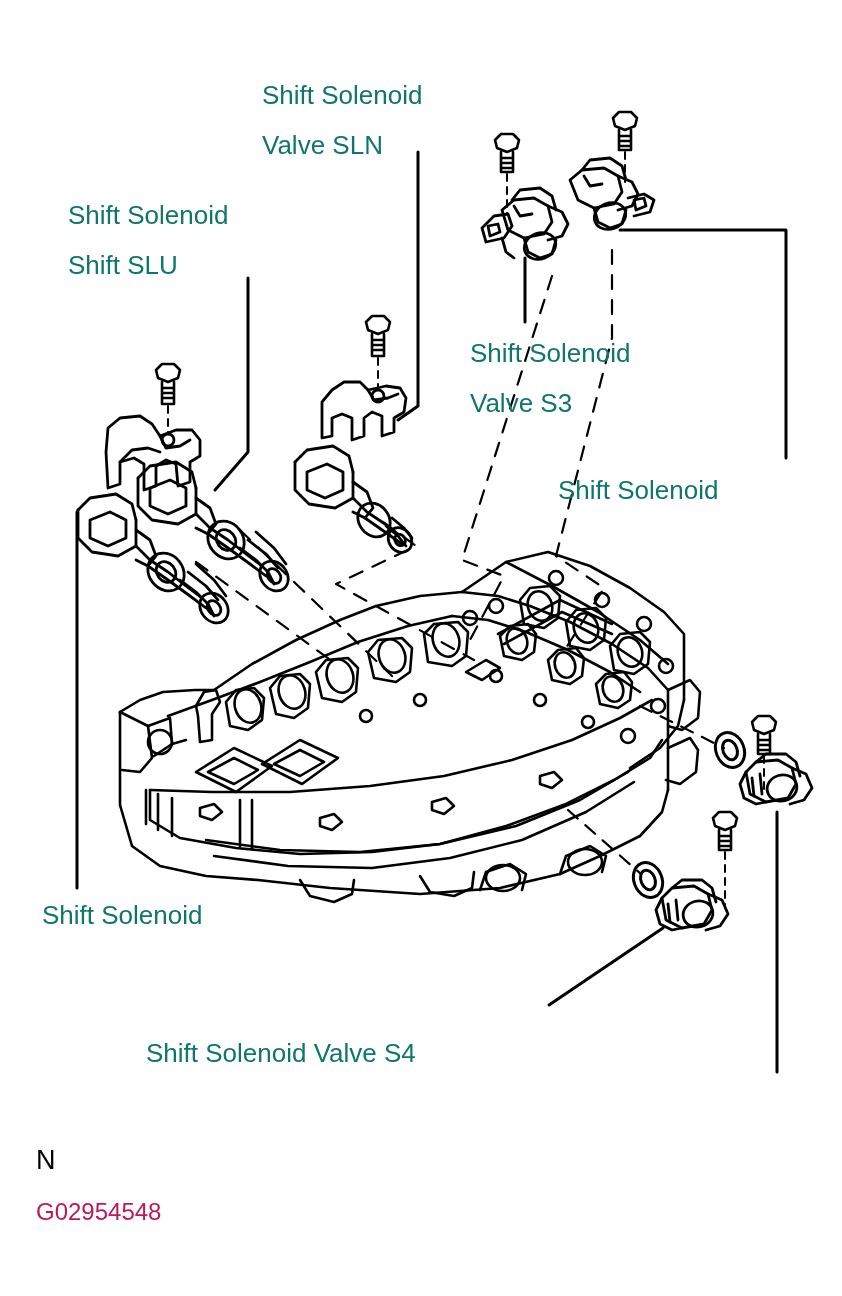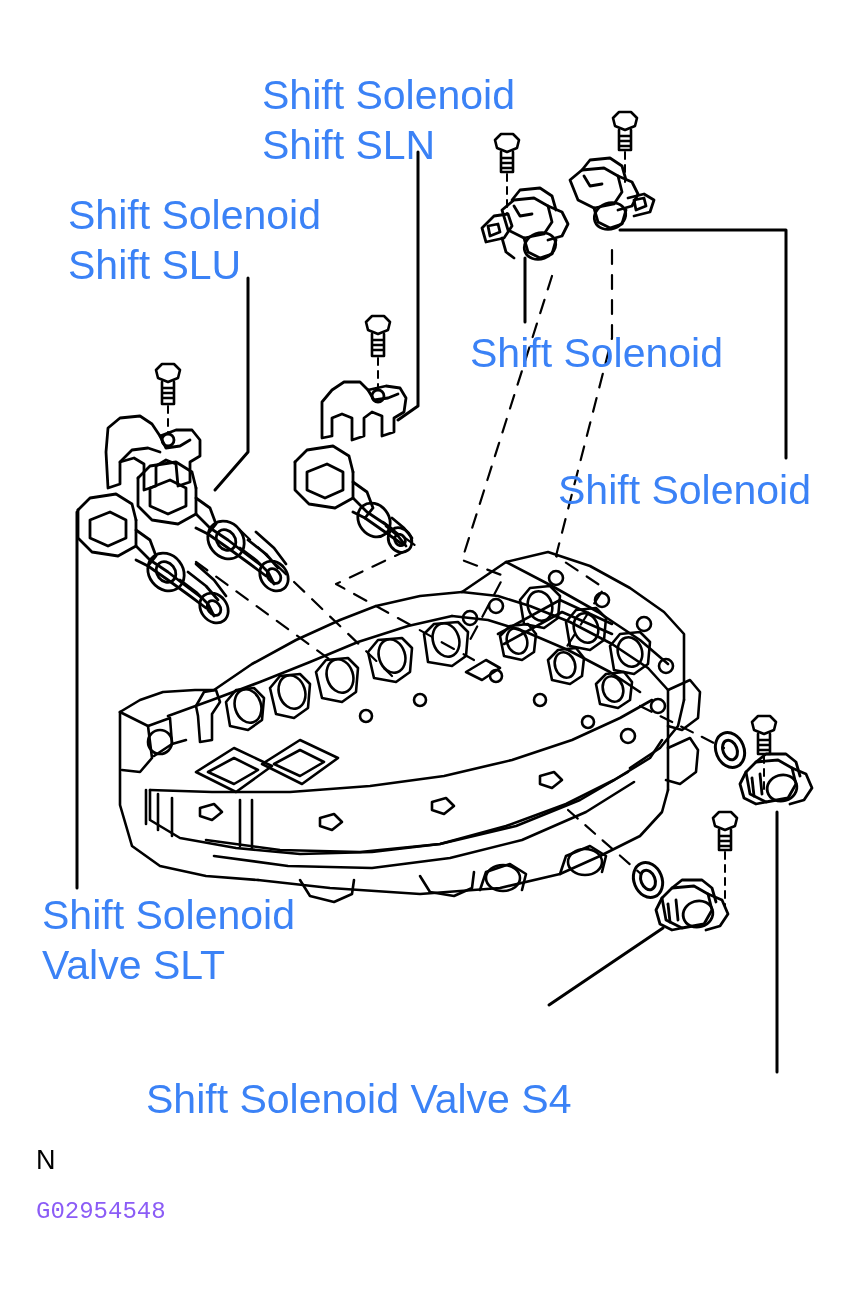--- a/index.html
+++ b/index.html
@@ -27,50 +27,50 @@
     position: absolute;
     left: 0;
     top: 0;
     width: 842px;
     height: 1296px;
     display: block;
   }
   .callout-label {
     position: absolute;
     font-family: "Liberation Sans", sans-serif;
-    font-size: 41px;
+    font-size: 26px;
     line-height: 50px;
-    color: #3b82f6;
+    color: #0f766e;
     white-space: nowrap;
     letter-spacing: 0px;
   }
   .callout-label .lbl-line {
     display: block;
   }
   .figure-code {
     position: absolute;
-    font-family: Liberation Mono, monospace;
+    font-family: Liberation Sans, sans-serif;
     font-size: 24px;
-    color: #8b5cf6;
+    color: #be185d;
     white-space: nowrap;
   }
   .orient-mark {
     position: absolute;
     font-family: "Liberation Sans", sans-serif;
     font-size: 27px;
     color: #000000;
     white-space: nowrap;
   }
   
   #label-sln { left: 262px; top: 70px; }
   #label-slu { left: 68px; top: 190px; }
   #label-s3  { left: 470px; top: 328px; }
   #label-s1  { left: 558px; top: 465px; }
   #label-slt { left: 42px; top: 890px; }
-  #label-s4  { left: 146px; top: 1074px; }
+  #label-s4  { left: 146px; top: 1028px; }
   #label-s2  { left: 356px; top: 1088px; }
   #orient-n  { left: 36px; top: 1145px; }
   #fig-code  { left: 36px; top: 1198px; }
 </style>
 </head>
 <body>
 
 <div id="diagram-root">
 
   <svg id="diagram-canvas" viewBox="0 0 842 1296" xmlns="http://www.w3.org/2000/svg">
@@ -389,39 +389,39 @@
       </g>
       <g stroke-width="2" stroke-dasharray="7 6">
         <path d="M725,852 L725,906"></path>
       </g>
 
     </g>
   </svg>
 
   <div class="callout-label" id="label-sln">
     <span class="lbl-line">Shift Solenoid</span>
-    <span class="lbl-line">Shift SLN</span>
+    <span class="lbl-line">Valve SLN</span>
   </div>
 
   <div class="callout-label" id="label-slu">
     <span class="lbl-line">Shift Solenoid</span>
     <span class="lbl-line">Shift SLU</span>
   </div>
 
   <div class="callout-label" id="label-s3">
     <span class="lbl-line">Shift Solenoid</span>
+    <span class="lbl-line">Valve S3</span>
   </div>
 
   <div class="callout-label" id="label-s1">
     <span class="lbl-line">Shift Solenoid</span>
   </div>
 
   <div class="callout-label" id="label-slt">
     <span class="lbl-line">Shift Solenoid</span>
-    <span class="lbl-line">Valve SLT</span>
   </div>
 
   <div class="callout-label" id="label-s4">
     <span class="lbl-line">Shift Solenoid Valve S4</span>
   </div>
 
 
   <div class="orient-mark" id="orient-n">N</div>
 
   <div class="figure-code" id="fig-code">G02954548</div>

